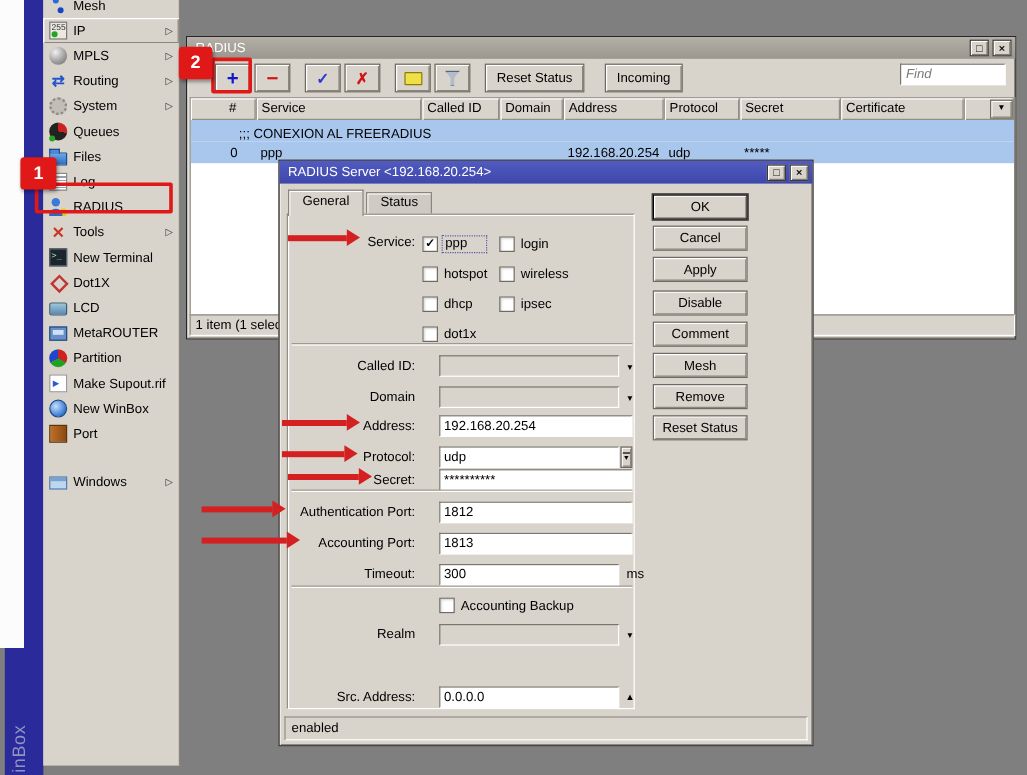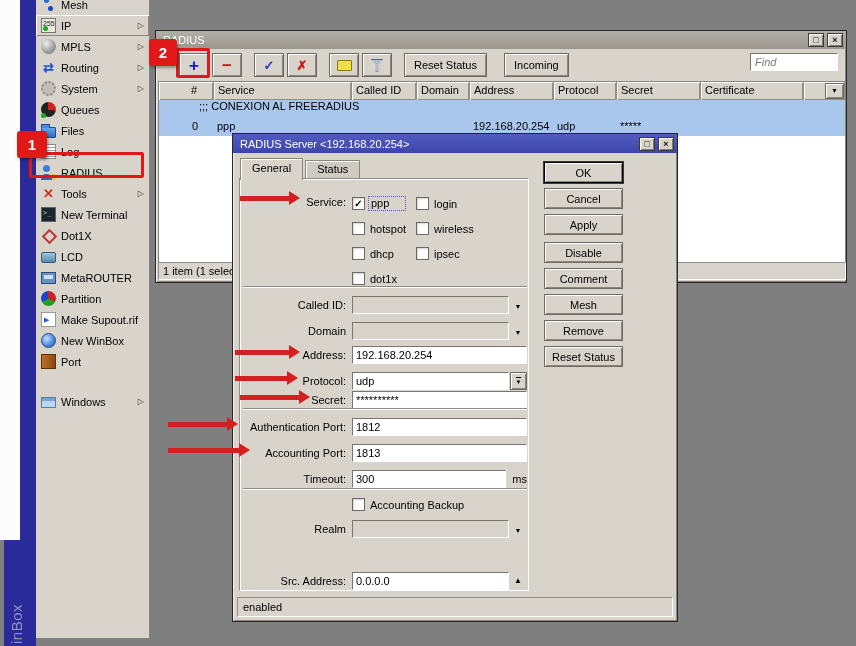--- a/index.html
+++ b/index.html
@@ -93,21 +93,21 @@
       padding:2px 4px;white-space:nowrap;overflow:hidden;flex:none}
   .hc.fill{flex:1}
   .hc:nth-child(1){width:55px;text-align:right;padding-right:16px}
   .hc:nth-child(2){width:138px}
   .hc:nth-child(3){width:65px}
   .hc:nth-child(4){width:53px}
   .hc:nth-child(5){width:84px}
   .hc:nth-child(6){width:63px}
   .hc:nth-child(7){width:84px}
   .hc:nth-child(8){width:103px}
-  .trow{display:flex;height:18px;background:#a9c7ed;align-items:flex-start}
+  .trow{display:flex;height:18px;background:#a9c7ed;align-items:flex-end}
   .trow.comment span{padding-left:40px;white-space:nowrap}
   .tc{flex:none;white-space:nowrap;overflow:hidden;padding:2px 3px}
   .tc.fill{flex:1}
   .tc0{width:55px;text-align:right;padding-right:16px}
   .tc1{width:138px}.tc2{width:65px}.tc3{width:53px}.tc4{width:84px}
   .tc5{width:63px}.tc6{width:84px}.tc7{width:103px}
   .col-btn{position:absolute;right:1px;top:1px;width:19px;height:16px;background:#d8d4cc;border:1px solid #6e6a62;
            box-shadow:inset 1px 1px 0 #fff,inset -1px -1px 0 #8a867e;font-size:7px;text-align:center;line-height:14px;padding:0}
   .statusbar{position:absolute;left:2px;bottom:2px;width:688px;height:18px;border:1px solid;
              border-color:#928e86 #fff #fff #928e86;padding:2px 4px;background:#d8d4cc;white-space:nowrap;overflow:hidden}
@@ -115,21 +115,21 @@
   
   .dialog{left:232px;top:133px;width:446px;height:489px}
   .tabs{position:absolute;left:7px;top:24px;display:flex;align-items:flex-end}
   .tab{padding:3px 11px;margin-right:2px;background:#d8d4cc;border:1px solid #8a867e;border-bottom:none;
        box-shadow:inset 1px 1px 0 #fff}
   .tab.active{position:relative;z-index:2;padding-bottom:6px;margin-bottom:-2px}
   .tab.inactive{background:#cfcbc3;padding-top:2px}
   .panel{position:absolute;left:6px;top:44px;width:290px;height:413px;background:#d8d4cc;
          border:1px solid;border-color:#928e86 #fff #fff #928e86;box-shadow:inset 1px 1px 0 #fff}
   .frow{position:absolute;left:3px;width:284px;height:19px;display:flex;align-items:center}
-  .flabel{width:103px;text-align:right;margin-right:6px;white-space:nowrap;flex:none}
+  .flabel{width:103px;text-align:right;margin-right:20px;white-space:nowrap;flex:none}
   .flabel.dim{color:#8e8a82}
   .fin{height:18px;border:1px solid;border-color:#7a766e #fff #fff #7a766e;background:#fff;padding:0 3px}
   .fin.full{width:175px}
   .fin.short{width:157px}
   .fin.gray{background:#d8d4cc}
   .drop{width:18px;text-align:center;font-size:7px;padding-top:3px;flex:none}
   .uparr{width:18px;text-align:center;font-size:8px;flex:none}
   .spin{width:17px;height:18px;margin-left:1px;background:#d8d4cc;border:1px solid #6e6a62;
         box-shadow:inset 1px 1px 0 #fff,inset -1px -1px 0 #8a867e;display:flex;align-items:center;justify-content:center;padding:0}
   .spin i{font-style:normal;font-size:6px;line-height:6px;border-top:1px solid #000;padding-top:1px}

